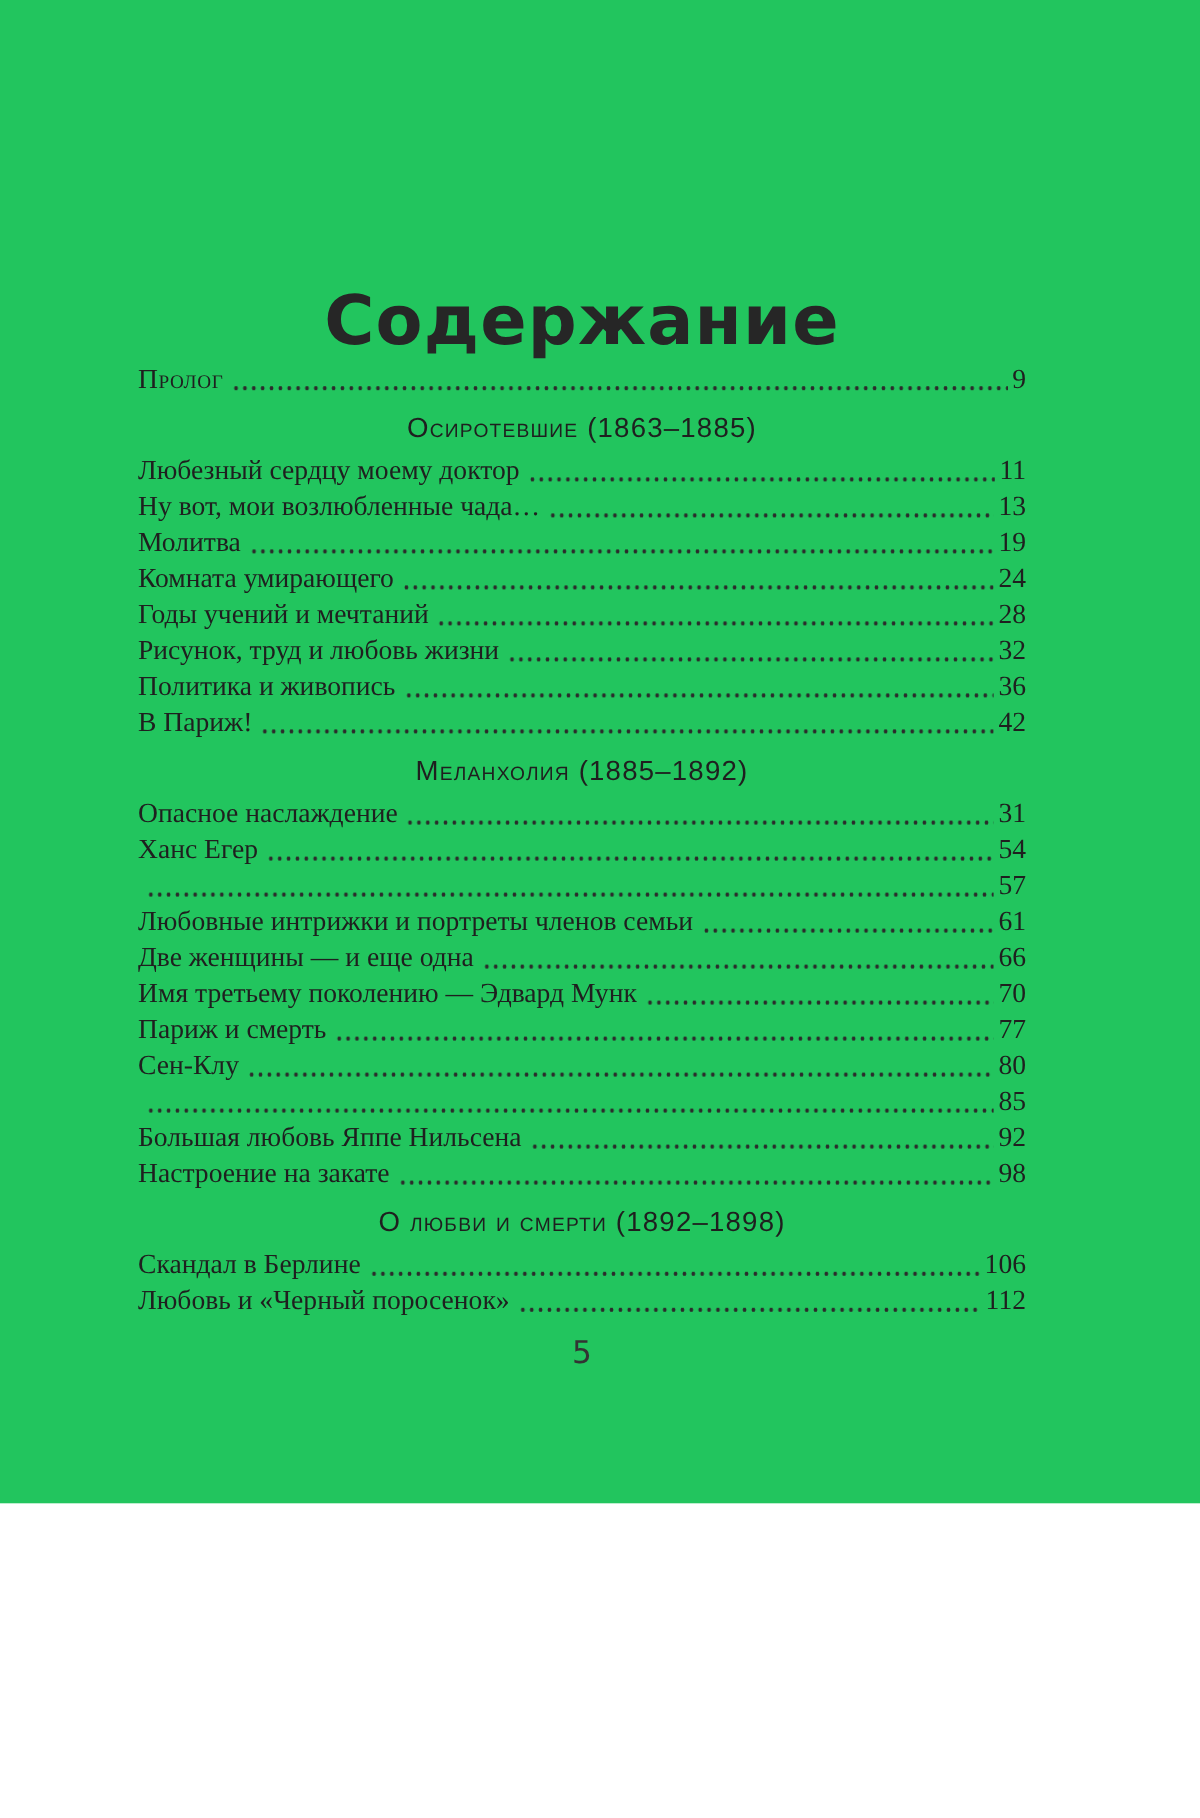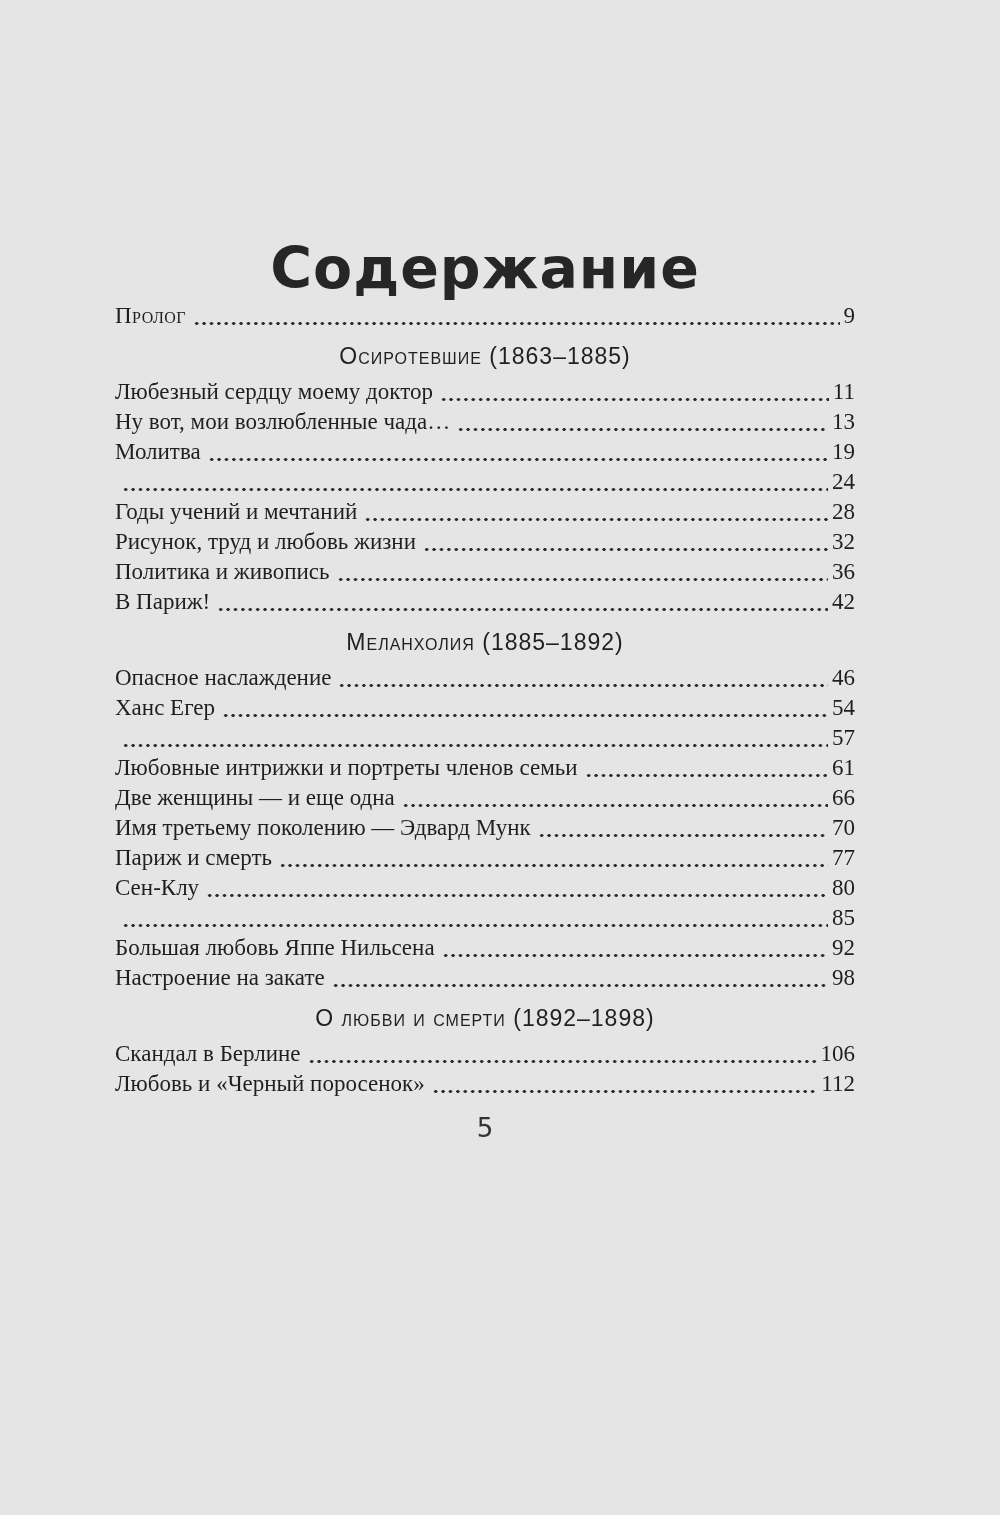--- a/index.html
+++ b/index.html
@@ -3,22 +3,22 @@
 <meta charset="utf-8">
 <style>
   html, body {
     margin: 0;
     padding: 0;
     background: #ffffff;
   }
   .page {
     position: relative;
     width: 1000px;
-    height: 1515px;
-    background: #e5e5e5;
+    height: 1253px;
+    background: #22c55e;
     box-sizing: border-box;
     padding: 235px 145px 12px 115px;
     overflow: hidden;
   }
   .title {
     margin: 0;
     text-align: center;
     font-family: "DejaVu Sans", "Liberation Sans", sans-serif;
     font-weight: 600;
     font-size: 57px;
@@ -99,20 +99,21 @@
         <span class="t">Ну вот, мои возлюбленные чада…</span>
         <span class="leader"></span>
         <span class="pg">13</span>
       </div>
       <div class="row">
         <span class="t">Молитва</span>
         <span class="leader"></span>
         <span class="pg">19</span>
       </div>
       <div class="row">
+        <span class="t">Комната умирающего</span>
         <span class="leader"></span>
         <span class="pg">24</span>
       </div>
       <div class="row">
         <span class="t">Годы учений и мечтаний</span>
         <span class="leader"></span>
         <span class="pg">28</span>
       </div>
       <div class="row">
         <span class="t">Рисунок, труд и любовь жизни</span>
@@ -126,21 +127,21 @@
       </div>
       <div class="row">
         <span class="t">В Париж!</span>
         <span class="leader"></span>
         <span class="pg">42</span>
       </div>
       <div class="section">Меланхолия (1885–1892)</div>
       <div class="row">
         <span class="t">Опасное наслаждение</span>
         <span class="leader"></span>
-        <span class="pg">46</span>
+        <span class="pg">31</span>
       </div>
       <div class="row">
         <span class="t">Ханс Егер</span>
         <span class="leader"></span>
         <span class="pg">54</span>
       </div>
       <div class="row">
         <span class="leader"></span>
         <span class="pg">57</span>
       </div>

